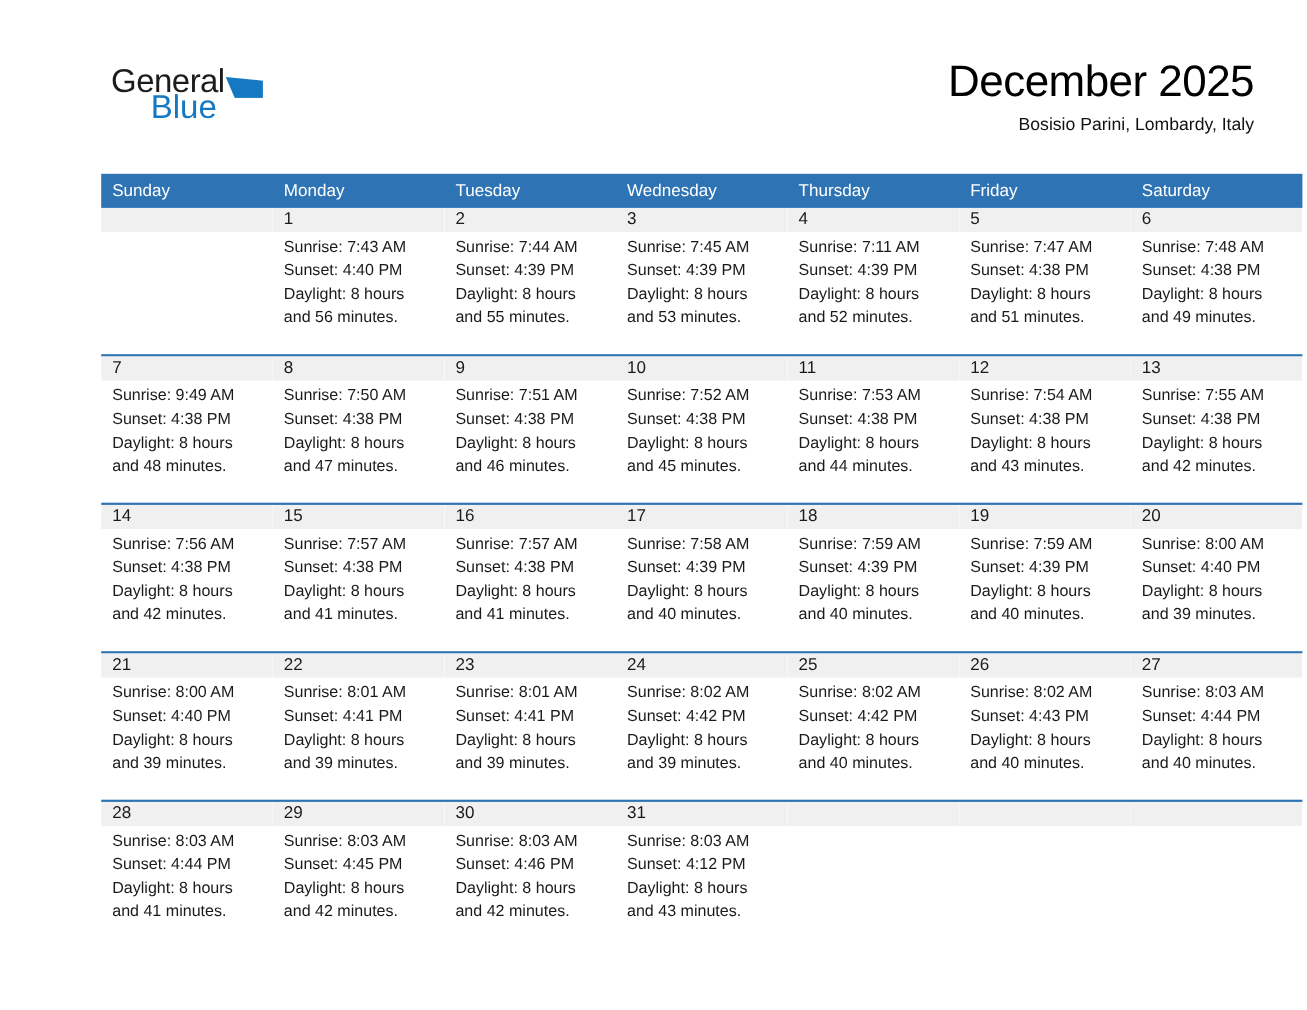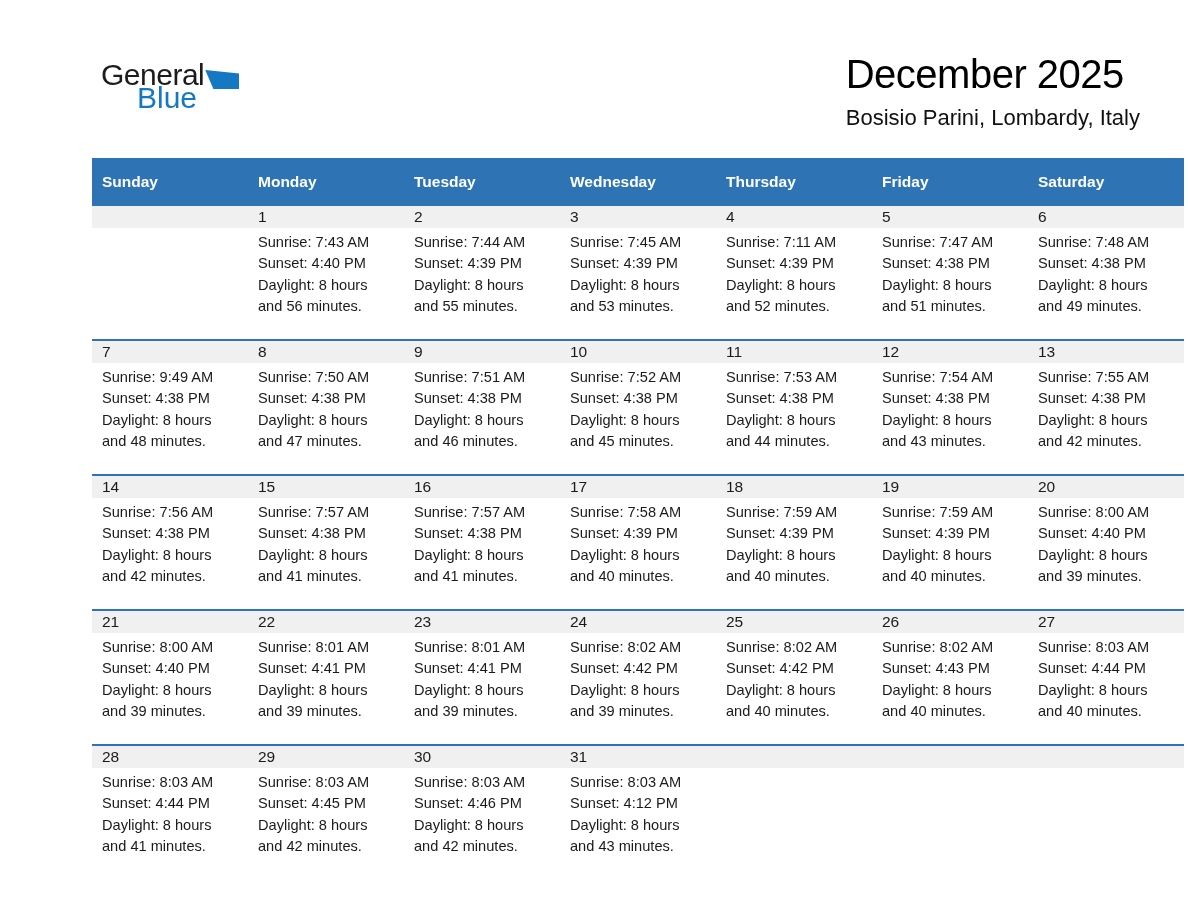--- a/index.html
+++ b/index.html
@@ -17,28 +17,28 @@
   .top { position:relative; height:158px; }
   .logo { position:absolute; left:57px; top:60px; line-height:1; }
   .logo-line1 { display:flex; align-items:flex-end; }
   .logo-general { font-size:30px; color:#1c1c1c; letter-spacing:-0.5px; }
   .logo-tri {
     display:inline-block; width:34px; height:19px; margin:0 0 1px 1px;
     background:var(--logo-blue);
     clip-path:polygon(0 0, 100% 18%, 100% 100%, 24% 100%);
   }
   .logo-blue-text { font-size:30px; color:var(--logo-blue); margin:-7px 0 0 36px; }
-  .titles { position:absolute; right:48px; top:52px; }
+  .titles { position:absolute; right:48px; top:52px; text-align:right; }
   .cal-title { font-size:40px; font-weight:400; color:#000; letter-spacing:-0.5px; }
-  .cal-subtitle { font-size:22px; font-weight:400; color:#111; margin-top:8px; }
+  .cal-subtitle { font-size:16px; font-weight:400; color:#111; margin-top:8px; }
   
   .calendar { margin:0 48px; width:1092px; }
   .weekday-row {
     display:grid; grid-template-columns:repeat(7,1fr);
-    background:var(--header-bg); height:48px; align-items:center;font-weight:bold;
+    background:var(--header-bg); height:31px; align-items:center;
   }
   .weekday-cell { color:#fff; font-size:15.5px; padding-left:10px; }
   .week-row {
     display:grid; grid-template-columns:repeat(7,1fr);
     height:135px; border-top:2px solid var(--accent);
   }
   #weeks-container .week-row:first-child { border-top:none; height:133px; }
   .day-cell { overflow:hidden; }
   .num-band {
     height:22px; background:var(--band-bg);

